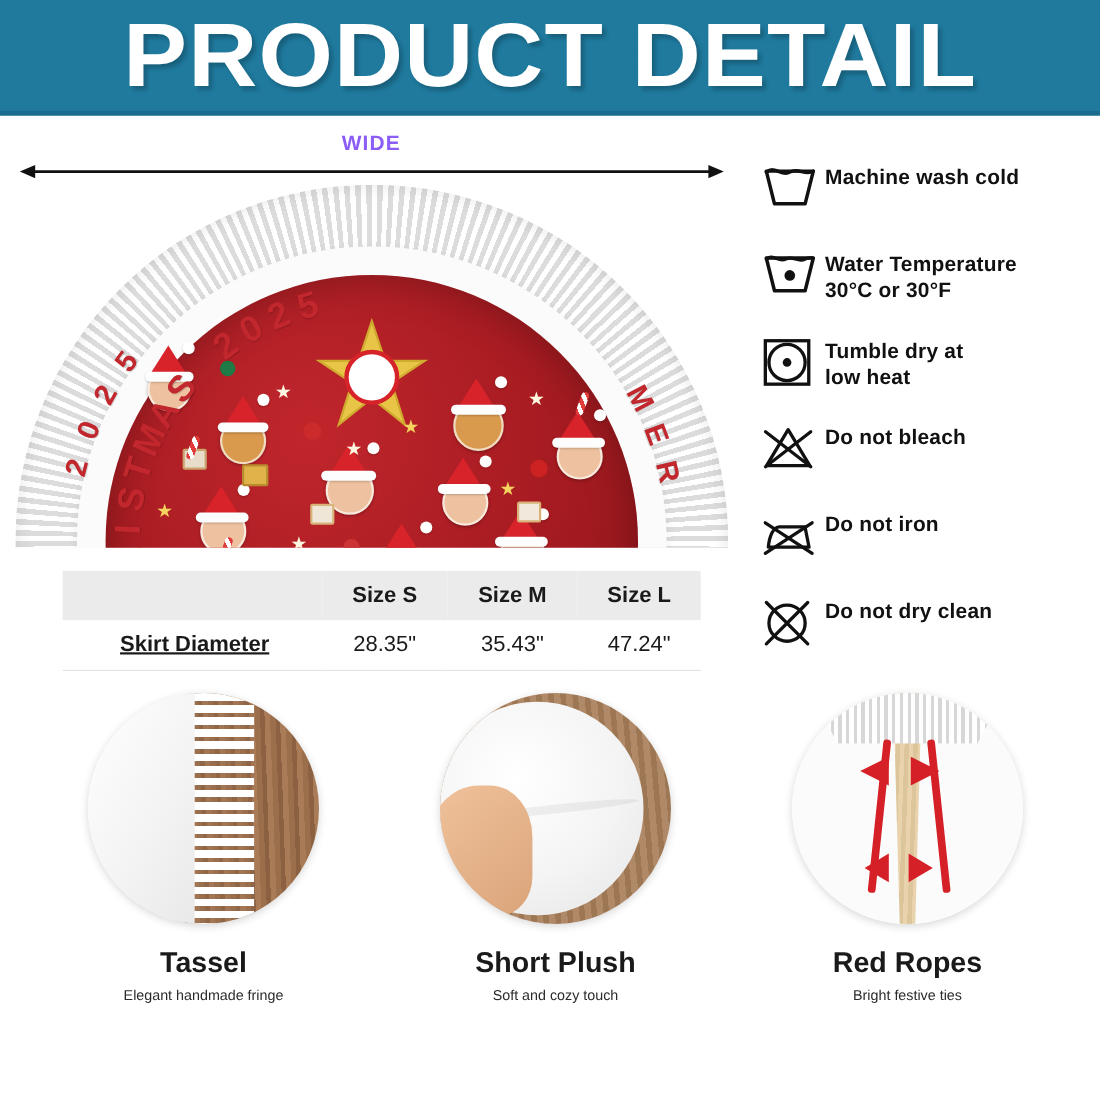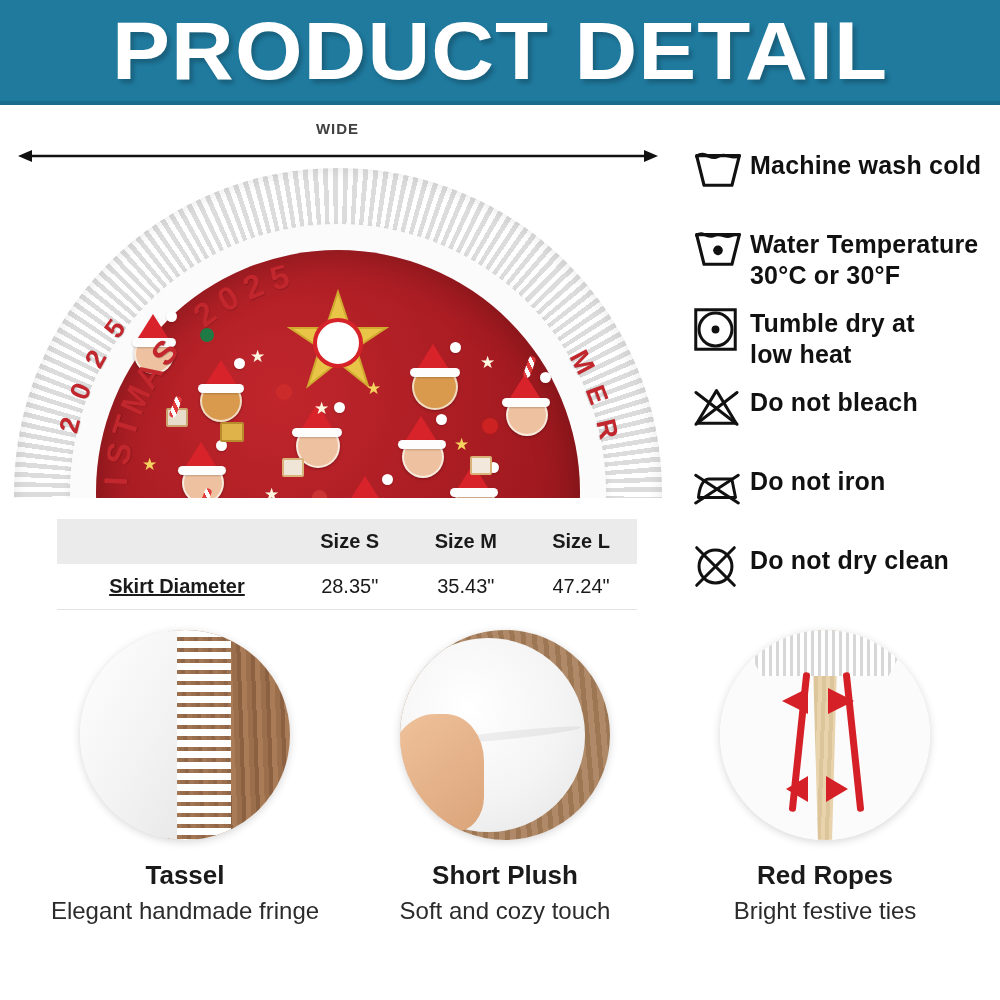--- a/index.html
+++ b/index.html
@@ -26,21 +26,21 @@
     line-height: 1;
     transform: scaleX(1.06);
     text-shadow: 3px 4px 4px rgba(0,0,0,0.22);
     white-space: nowrap;
     font-family: "Liberation Sans", sans-serif;
   }
 
   
   .wide-label {
     position: absolute; left: 20px; top: 120px; width: 635px;
-    text-align: center; font-size: 15px; font-weight: bold; color: #404040;
+    text-align: center; font-size: 19px; font-weight: bold; color: #8b5cf6;
     letter-spacing: 1px;
   }
   .wide-arrow { position: absolute; left: 18px; top: 148px; width: 640px; height: 16px; }
 
   
   .product {
     position: absolute; left: 14px; top: 168px; width: 648px; height: 330px;
     overflow: hidden;
   }
   .skirt-wrap { position: absolute; left: 0; top: 0; width: 648px; height: 648px; }
@@ -126,37 +126,37 @@
   .size-table thead tr { background: #ebebeb; margin-left: 45px; }
   .size-table thead th { font-weight: bold; font-size: 20px; }
   .size-table tbody tr { background: #ffffff; border-bottom: 1px solid #e2e2e2; }
   .size-table .row-head { text-align: center; font-weight: bold; padding-left: 12px; text-decoration: underline; }
 
   
   .care-list { position: absolute; left: 692px; top: 146px; width: 300px; }
   .care-row { display: flex; align-items: flex-start; margin-bottom: 27px; height: 52px; }
   .care-icon { width: 58px; flex: 0 0 58px; padding-top: 2px; }
   .care-text {
-    font-size: 25px; font-weight: bold; color: #111111; line-height: 1.25;
+    font-size: 19px; font-weight: bold; color: #111111; line-height: 1.25;
     padding-top: 4px; letter-spacing: 0.2px;
   }
 
   
   .features { position: absolute; left: 0; top: 630px; width: 1000px; height: 360px; }
   .feature { position: absolute; width: 320px; text-align: center; }
   .feature-circle {
     width: 210px; height: 210px; border-radius: 50%;
     margin: 0 auto; position: relative; overflow: hidden;
     box-shadow: 0 2px 8px rgba(0,0,0,0.16);
     background: #ffffff;
   }
   .feature-title {
     font-size: 26px; font-weight: bold; color: #1a1a1a; margin-top: 20px;
   }
-  .feature-sub { font-size: 24px; color: #2b2b2b; margin-top: 6px; }
+  .feature-sub { font-size: 13px; color: #2b2b2b; margin-top: 6px; }
 
   
   .f1-wood { position: absolute; right: 0; top: 0; width: 58%; height: 100%;
     background: repeating-linear-gradient(88deg, #9c6f4c 0 5px, #8b6142 5px 9px, #a97b56 9px 14px); }
   .f1-cloth { position: absolute; left: 0; top: 0; width: 46%; height: 100%;
     background: linear-gradient(120deg, #ffffff 0%, #f3f3f3 60%, #e9e9e9 100%); }
   .f1-fringe { position: absolute; left: 38%; top: 0; width: 34%; height: 100%;
     background: repeating-linear-gradient(180deg, #ffffff 0 7px, rgba(150,110,80,0.35) 7px 11px); }
 
   

